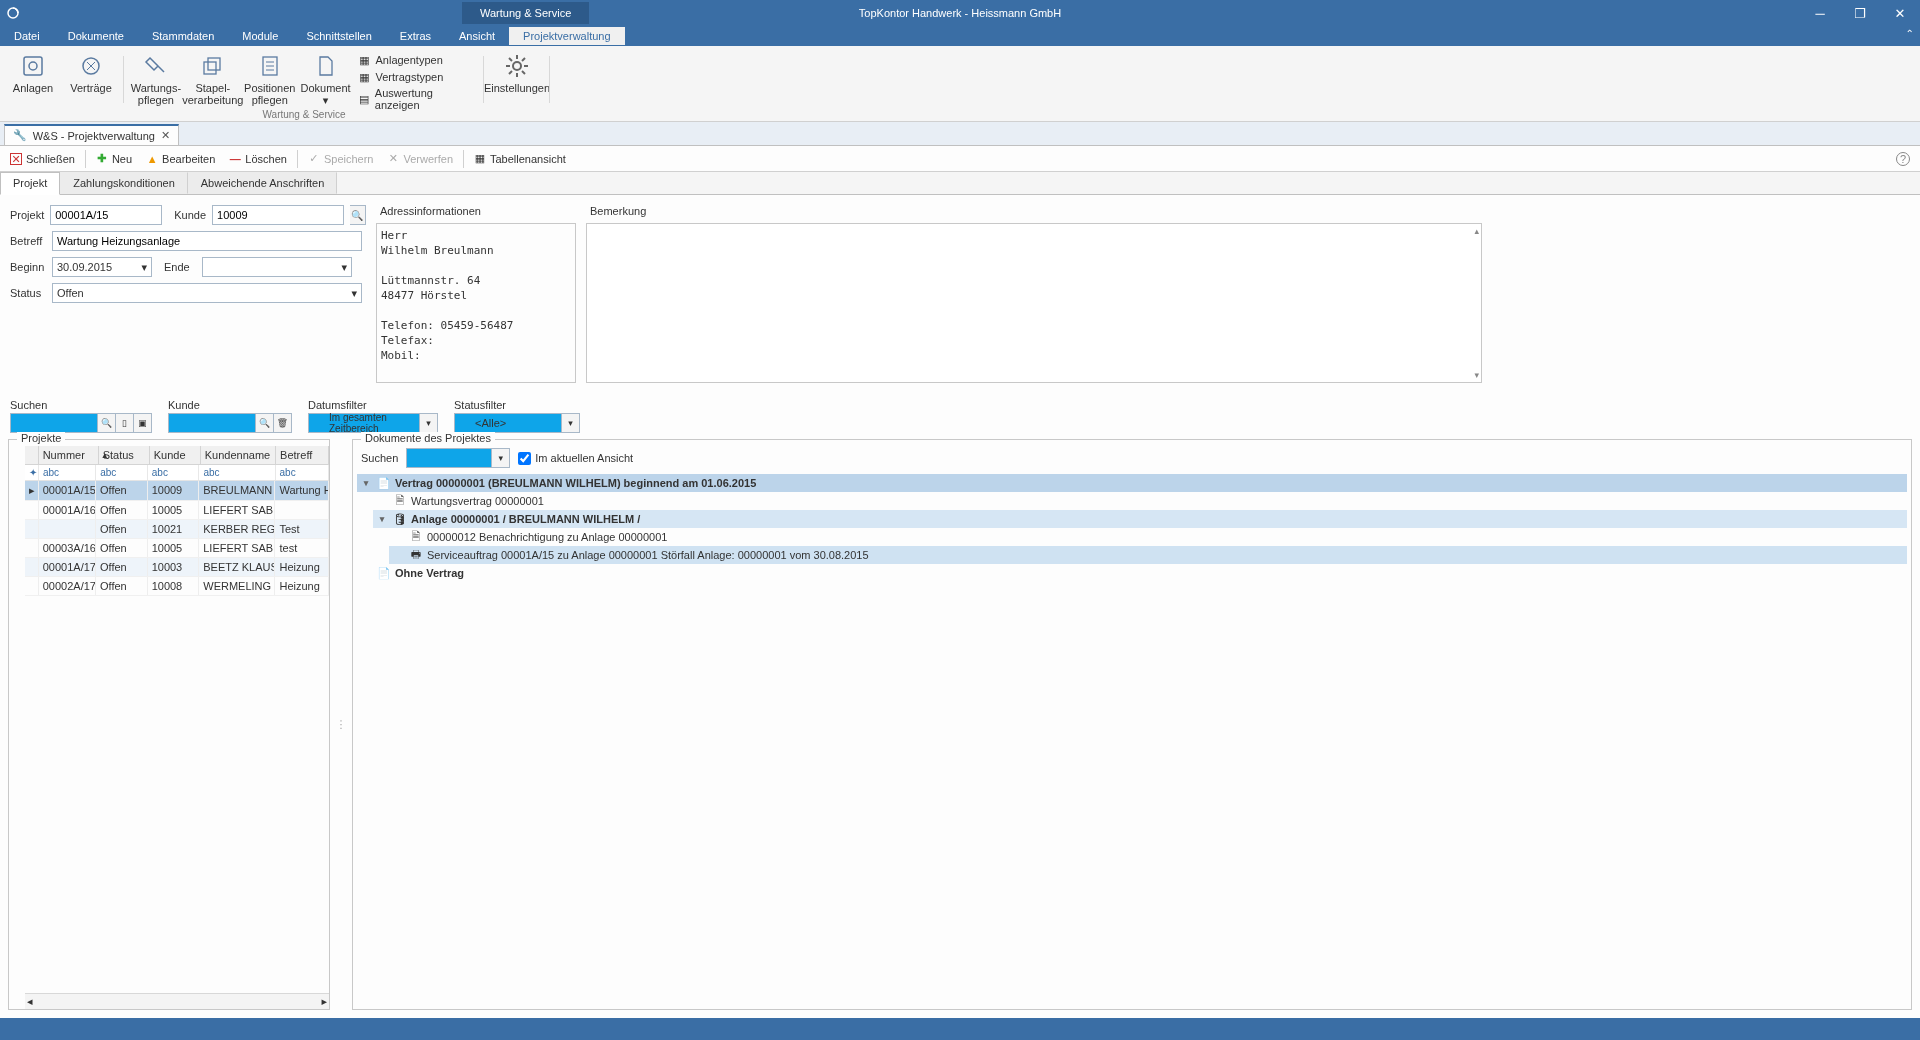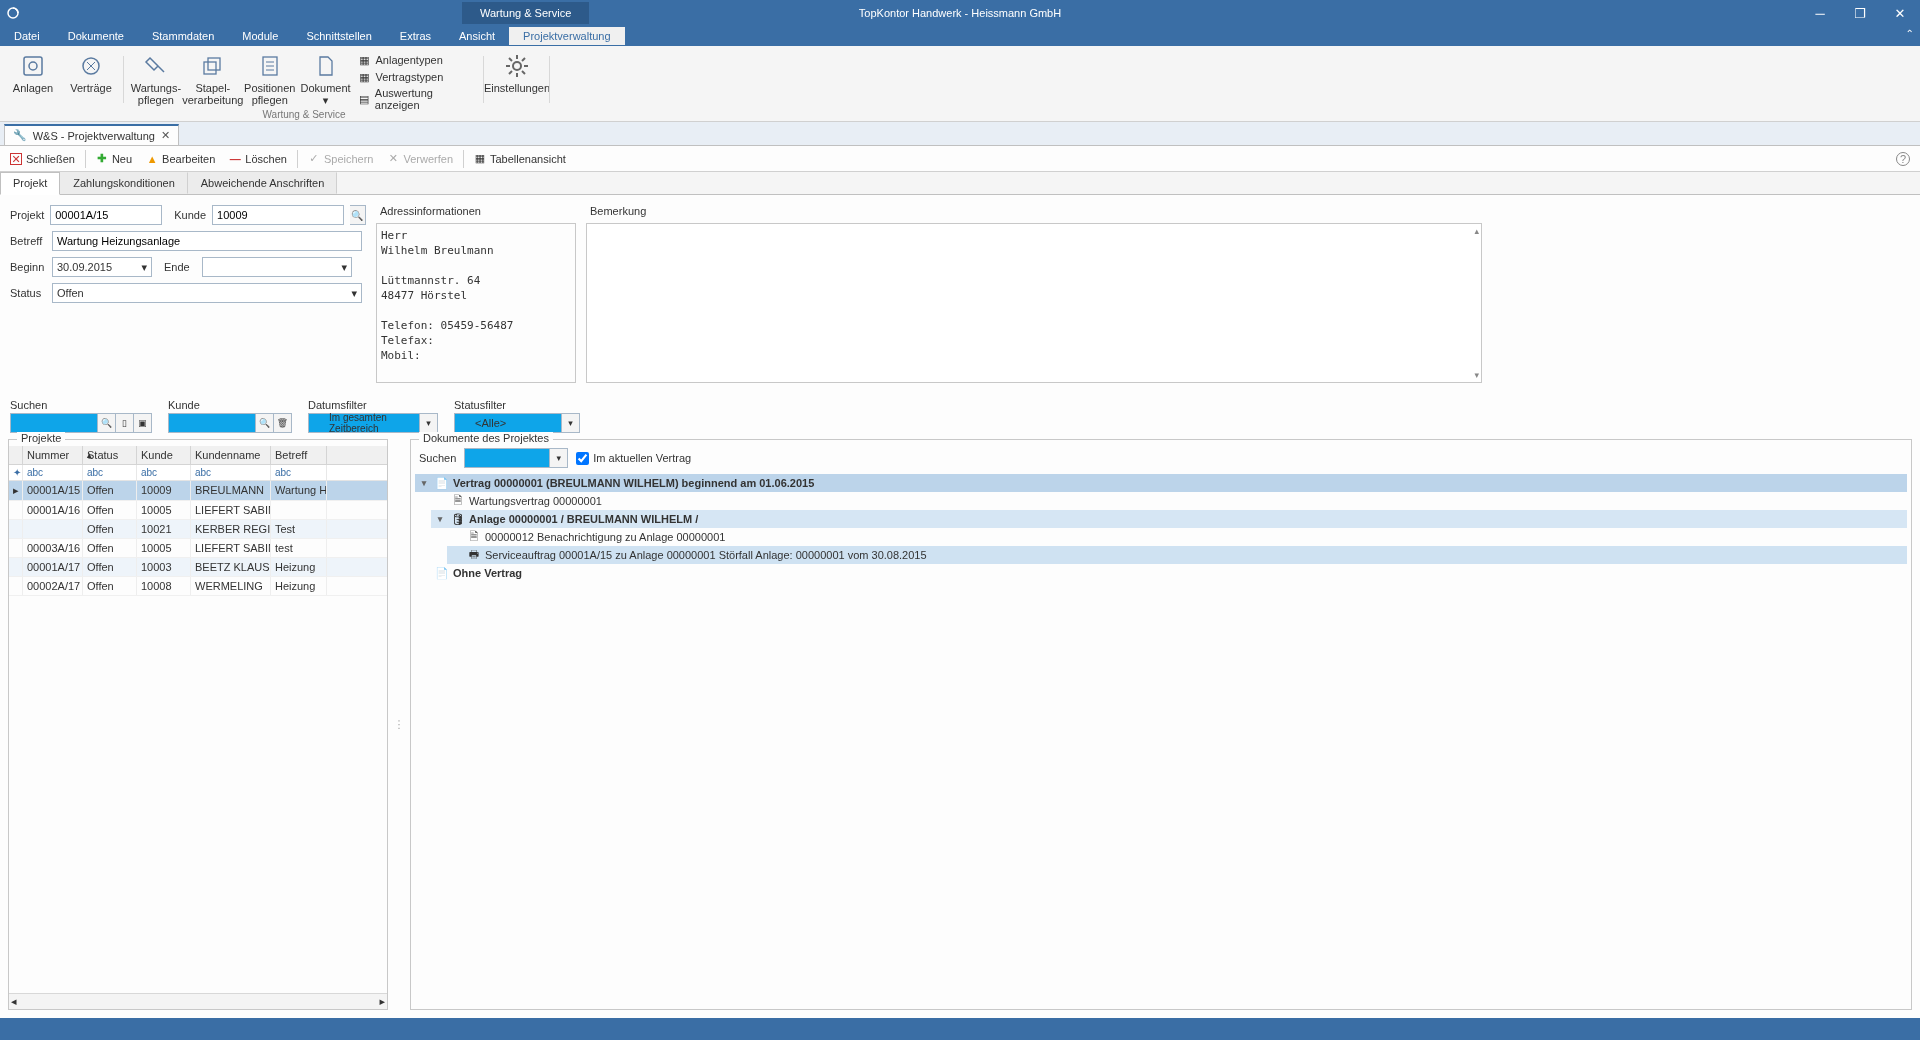--- a/index.html
+++ b/index.html
@@ -69,21 +69,21 @@
 .filter-grp { display: flex; flex-direction: column; gap: 2px; }
 .filter-label { font-size: 11px; }
 .filter-ctrls { display: flex; }
 .fi { border: 1px solid #a8b8c8; height: 20px; font-size: 11px; padding: 1px 20px; background:#0ea5e9;}
 .fi-btn { width:18px; height:20px; border:1px solid #a8b8c8; border-left:none; background:#f4f4f4; display:flex; align-items:center; justify-content:center; font-size:9px; cursor:pointer;}
 
 
 .lower { display: flex; flex: 1; padding: 6px 8px 8px; gap: 8px; background:#fdfdfd; min-height:0;}
 .panel { border: 1px solid #c8c8c8; display: flex; flex-direction: column; position: relative; min-height:0;}
 .panel-title { position: absolute; top: -8px; left: 8px; background: #fdfdfd; padding: 0 4px; font-size: 11px; }
-.left-panel { width: 380px; }
+.left-panel { width: 322px; padding-left: 16px; }
 .splitter { width:6px; display:flex; align-items:center; justify-content:center; cursor:col-resize; color:#aaa;}
 .right-panel { flex: 1; }
 
 
 .grid { flex:1; display:flex; flex-direction:column; margin-top:6px; overflow:hidden;}
 .grid-header { display: flex; background: #f0f0f0; border-bottom: 1px solid #d4d4d4; }
 .gh { border-right: 1px solid #d4d4d4; padding: 3px 4px; font-size: 11px; display:flex; align-items:center; gap:2px;}
 .grid-filter { display: flex; background: #fff; border-bottom: 1px solid #e4e4e4; }
 .gf { border-right: 1px solid #e8e8e8; padding: 2px 4px; font-size: 10px; color: #3a6ea5; }
 .grid-body { flex:1; overflow:auto;}
@@ -476,21 +476,21 @@
   <div class="panel right-panel">
     <div class="panel-title">Dokumente des Projektes</div>
     <div class="right-top">
       <span>Suchen</span>
       <div style="display:flex;">
           <input class="fi" style="width: 86px;">
           <div class="fi-btn">▾</div>
         </div>
       <label style="display:flex;align-items:center;gap:4px;">
         <input type="checkbox" checked="" style="">
-        <span>Im aktuellen Vertrag</span>
+        <span>Im aktuellen Ansicht</span>
       </label>
     </div>
     <div class="tree" id="tree">
         <div class="tree-row h1 indent0">
           <span class="tw">▾</span>
           <span class="ticon">📄</span>
           <span style="">Vertrag 00000001 (BREULMANN WILHELM) beginnend am 01.06.2015</span>
         </div>
         <div class="tree-row  indent1">
           <span class="tw"></span>

